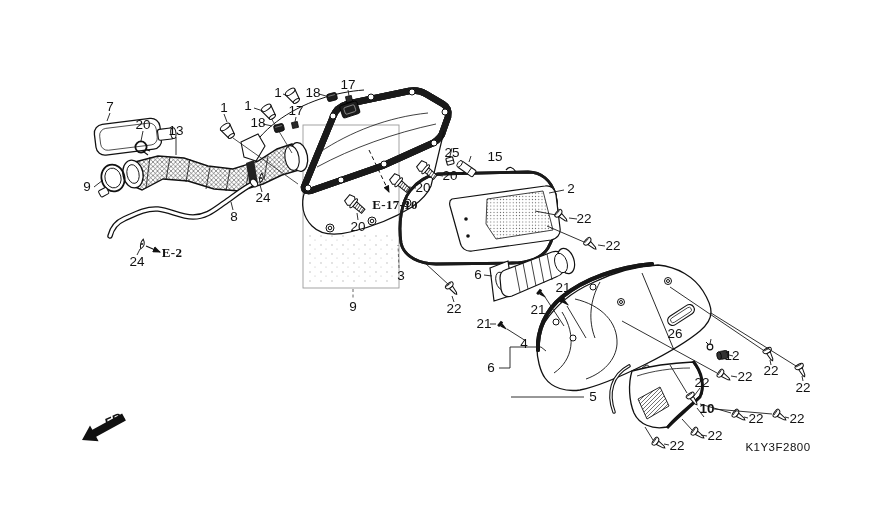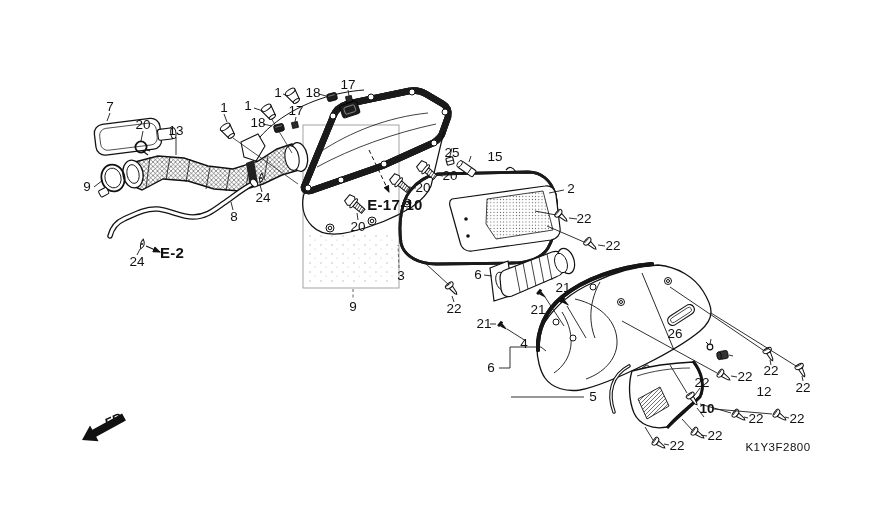--- a/index.html
+++ b/index.html
@@ -2,21 +2,21 @@
 <html><head>
 <meta charset="utf-8">
 <style>
   html,body{margin:0;padding:0;background:#fff;}
   .stage{position:relative;width:889px;height:531px;background:#fff;overflow:hidden;
          font-family:"Liberation Sans",sans-serif;}
   .stage svg{position:absolute;left:0;top:0;}
   .callout-layer{position:absolute;left:0;top:0;width:100%;height:100%;pointer-events:none;}
   .callout{position:absolute;transform:translate(-50%,-50%);font-size:13.5px;color:#111;
            white-space:nowrap;line-height:1;}
-  .callout.bold{font-weight:bold;font-size:15px;letter-spacing:.3px;}
+  .callout.bold{font-weight:bold;font-size:13px;letter-spacing:.3px;font-family:Liberation Serif, serif;}
 </style>
 </head>
 <body>
 
 <div class="stage">
 
 <svg width="889" height="531" viewBox="0 0 889 531">
   <defs>
     <pattern id="pDots" width="3.2" height="3.2" patternUnits="userSpaceOnUse">
       <circle cx="1.2" cy="1.2" r="0.55" fill="#4a4a4a"></circle>
@@ -297,21 +297,21 @@
       <div class="callout" style="left: 613px; top: 246px;">22</div>
       <div class="callout" style="left: 478px; top: 275px;">6</div>
       <div class="callout" style="left: 454px; top: 309px;">22</div>
       <div class="callout" style="left: 563px; top: 288px;">21</div>
       <div class="callout" style="left: 538px; top: 310px;">21</div>
       <div class="callout" style="left: 484px; top: 324px;">21</div>
       <div class="callout" style="left: 524px; top: 344px;">4</div>
       <div class="callout" style="left: 491px; top: 368px;">6</div>
       <div class="callout" style="left: 593px; top: 397px;">5</div>
       <div class="callout" style="left: 675px; top: 334px;">26</div>
-      <div class="callout" style="left: 764px; top: 356px; margin-top: 36px;">12</div>
+      <div class="callout" style="left: 732px; top: 356px;">12</div>
       <div class="callout" style="left: 771px; top: 371px;">22</div>
       <div class="callout" style="left: 803px; top: 388px;">22</div>
       <div class="callout" style="left: 745px; top: 377px;">22</div>
       <div class="callout" style="left: 702px; top: 383px;">22</div>
       <div class="callout" style="left: 797px; top: 419px;">22</div>
       <div class="callout" style="left: 756px; top: 419px;">22</div>
       <div class="callout" style="left: 707px; top: 409px; font-weight: bold;">10</div>
       <div class="callout" style="left: 715px; top: 436px;">22</div>
       <div class="callout" style="left: 677px; top: 446px;">22</div>
     </div>

